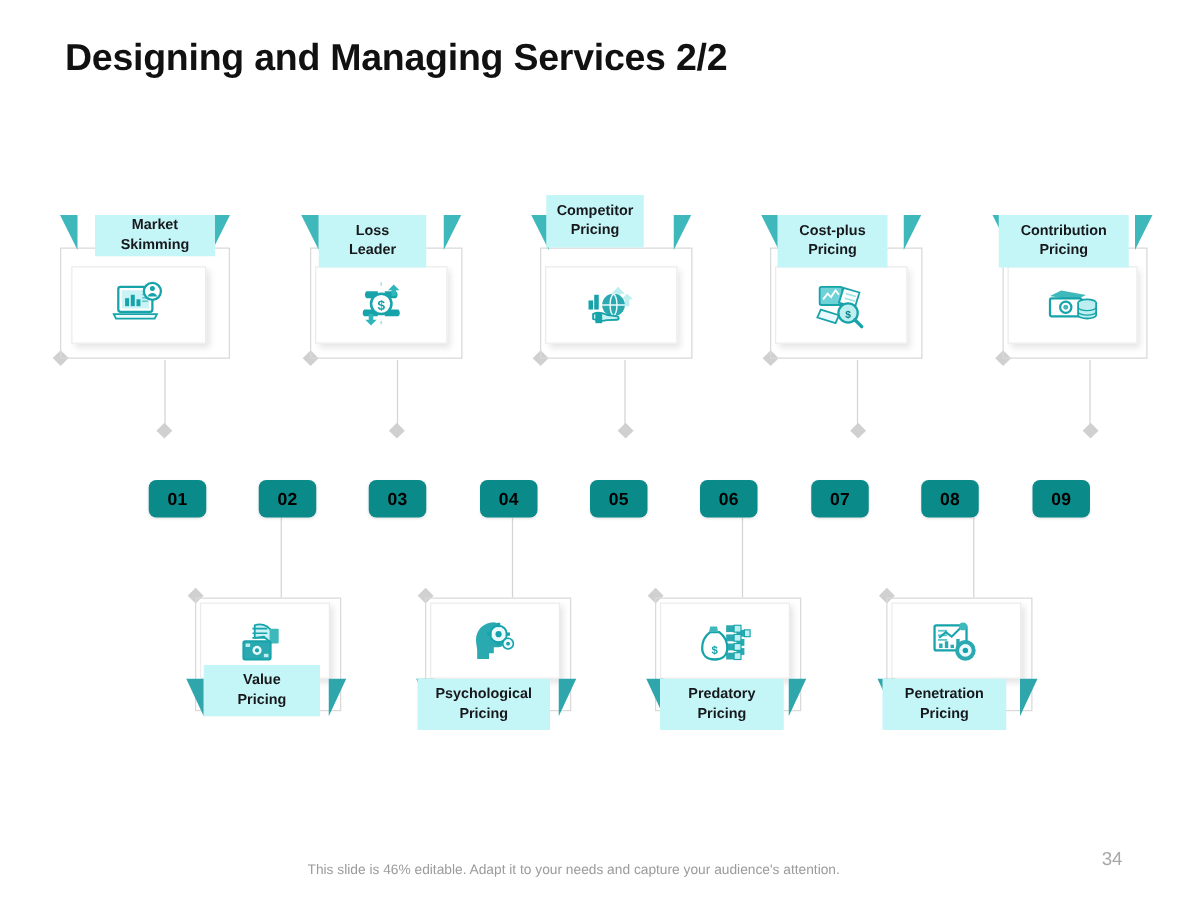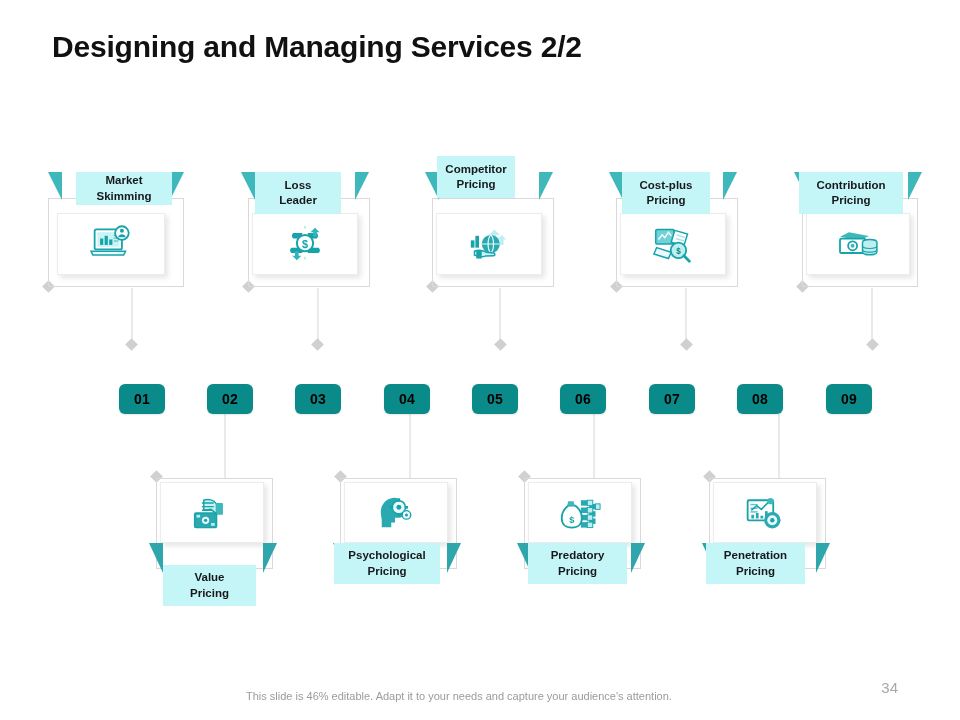--- a/index.html
+++ b/index.html
@@ -277,21 +277,21 @@
         <rect x="27" y="9" width="8" height="13" rx="1" fill="#3fb8bb"></rect>
         <rect x="4" y="20" width="24" height="16" rx="1.5" fill="#2aa9b0" stroke="#17a3aa" stroke-width="1.6"></rect>
         <circle cx="16" cy="28" r="4" fill="#eafaff"></circle>
         <circle cx="16" cy="28" r="1.8" fill="#17a3aa"></circle>
         <rect x="6" y="22" width="4" height="3" fill="#bdeef0"></rect>
         <rect x="22" y="31" width="4" height="3" fill="#bdeef0"></rect>
       </svg>
     </div>
     <div class="tail tl-bot" style="left:149px;top:543px;"></div>
     <div class="tail tr-bot" style="left:263px;top:543px;"></div>
-    <div class="banner" style="left:163px;top:565px;width:93px;height:41px;">
+    <div class="banner" style="left:163px;top:532px;width:93px;height:41px;">
       <span>Value</span>
       <span>Pricing</span>
     </div>
   </div>
 
   <div class="card">
     <div class="frame" style="left:340px;top:478px;width:117px;height:91px;"></div>
     <div class="body" style="left:344px;top:482px;width:104px;height:61px;">
       <svg class="icon" width="40" height="38" viewBox="0 0 42 40">
         <path d="M20 4C11 4 5 11 5 19c0 4 1 6 1 9v7h10v-5h4v-5h4c3 0 5-2 5-5 0-9-4-16-9-16z" fill="#2aa9b0"></path>

